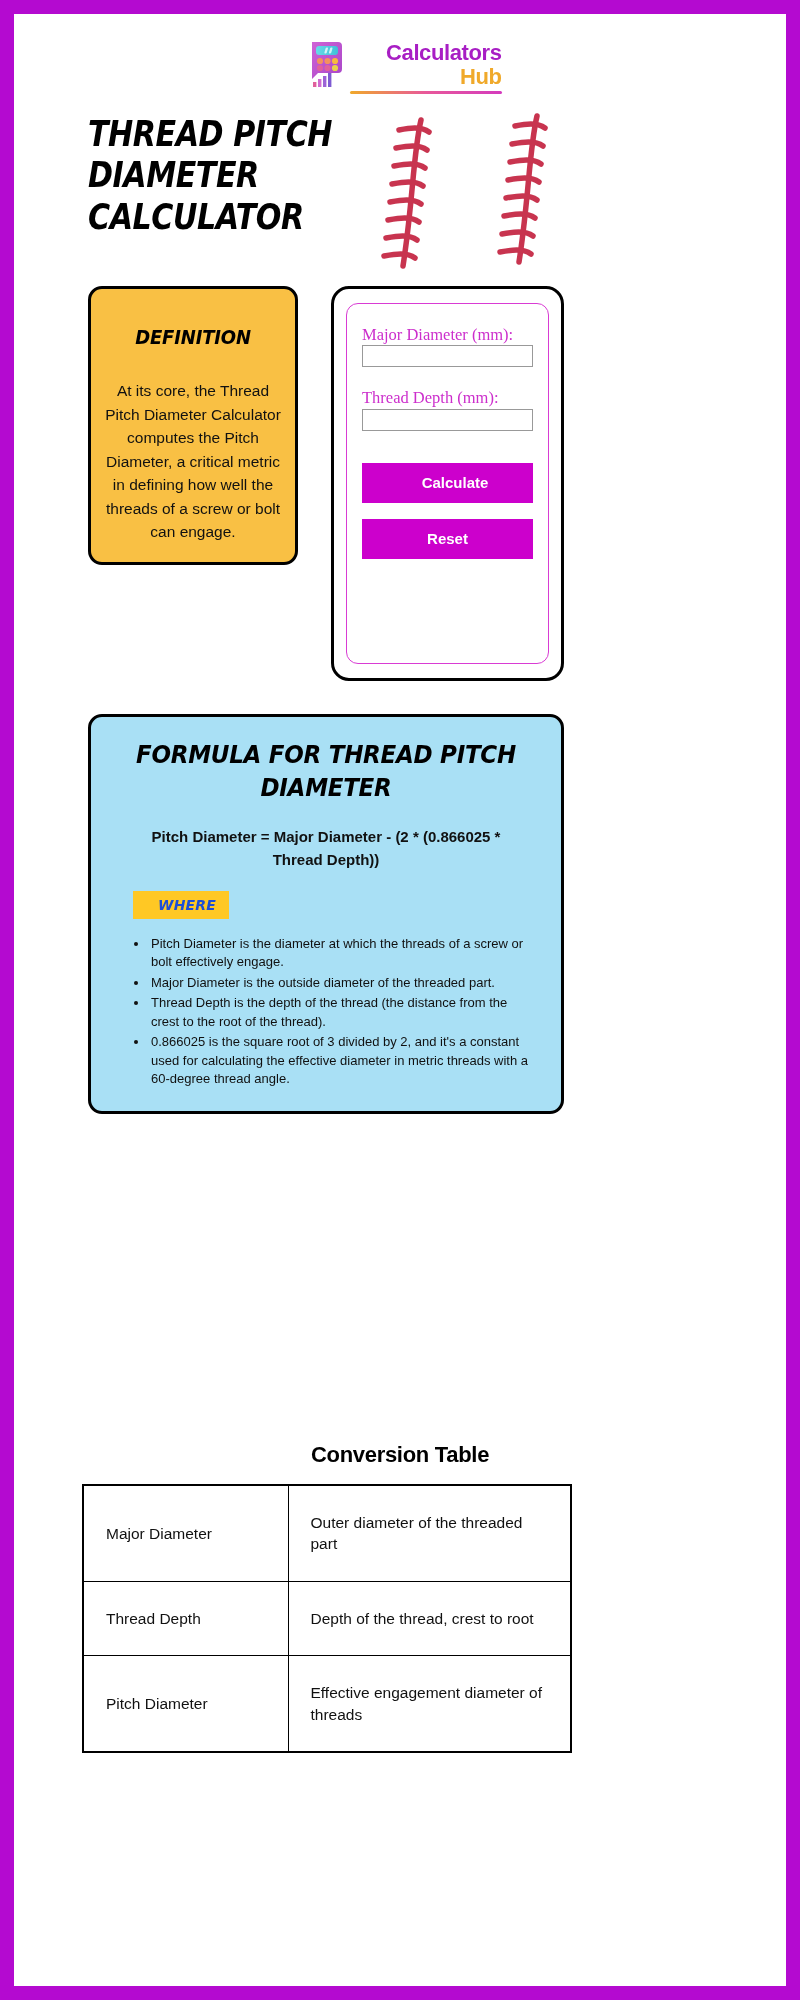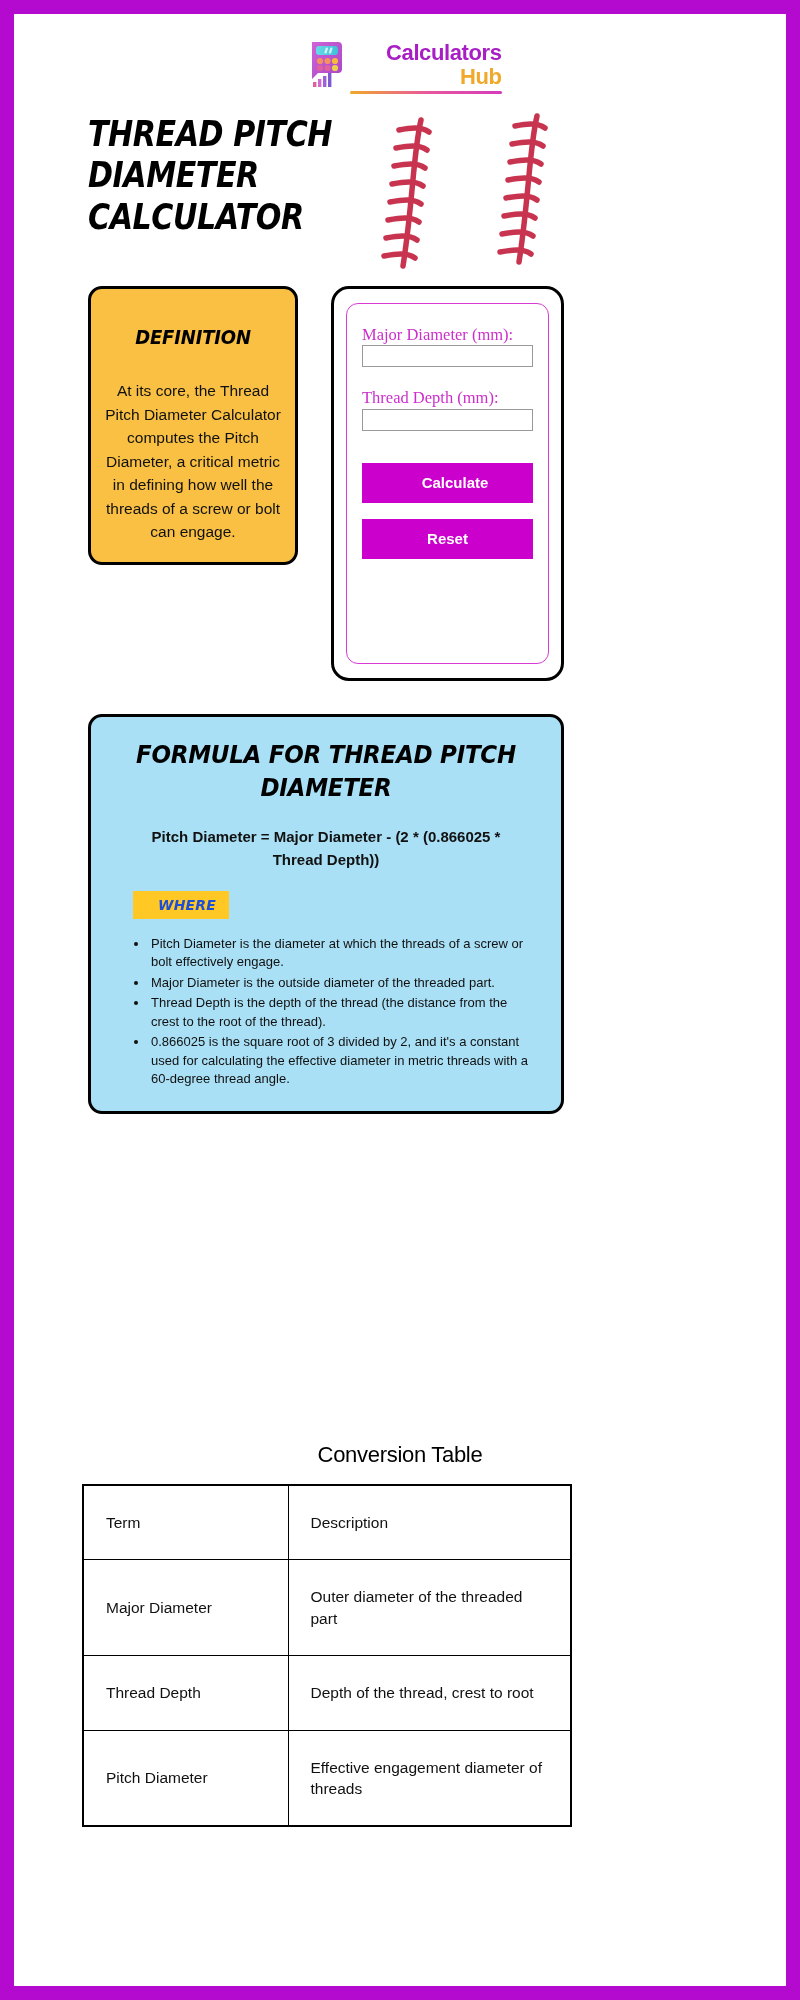--- a/index.html
+++ b/index.html
@@ -200,21 +200,21 @@
     padding-left: 2px;
   }
 
   
   .table-title {
     position: absolute;
     left: 0; right: 0;
     top: 1428px;
     text-align: center;
     font-size: 22px;
-    font-weight: normal;
+    font-weight: bold;
     color: #000;
     letter-spacing: -0.3px;
   }
   .conv-table {
     position: absolute;
     left: 68px; top: 1470px;
     width: 490px;
     border-collapse: collapse;
     border: 2.5px solid #000;
   }
@@ -332,24 +332,20 @@
         <li>Major Diameter is the outside diameter of the threaded part.</li>
         <li>Thread Depth is the depth of the thread (the distance from the crest to the root of the thread).</li>
         <li>0.866025 is the square root of 3 divided by 2, and it's a constant used for calculating the effective diameter in metric threads with a 60-degree thread angle.</li>
       </ul>
     </div>
 
     <div class="table-title">Conversion Table</div>
     <table class="conv-table">
       <tbody>
         <tr>
-          <td class="col-term">Term</td>
-          <td>Description</td>
-        </tr>
-        <tr>
           <td class="col-term">Major Diameter</td>
           <td>Outer diameter of the threaded part</td>
         </tr>
         <tr>
           <td class="col-term">Thread Depth</td>
           <td>Depth of the thread, crest to root</td>
         </tr>
         <tr>
           <td class="col-term">Pitch Diameter</td>
           <td>Effective engagement diameter of threads</td>

